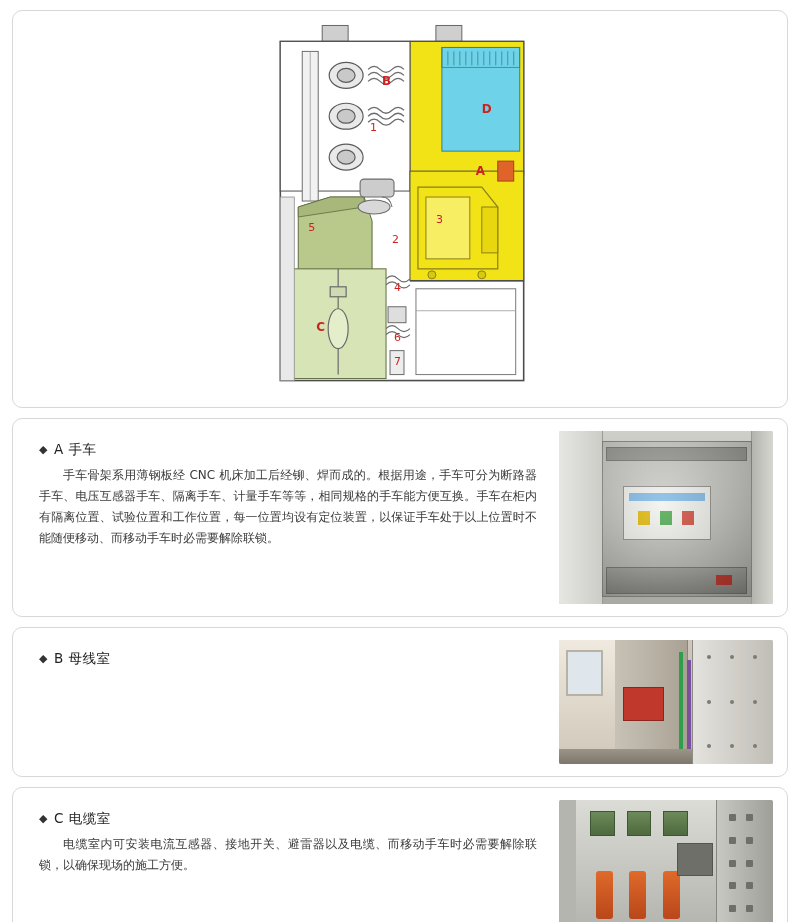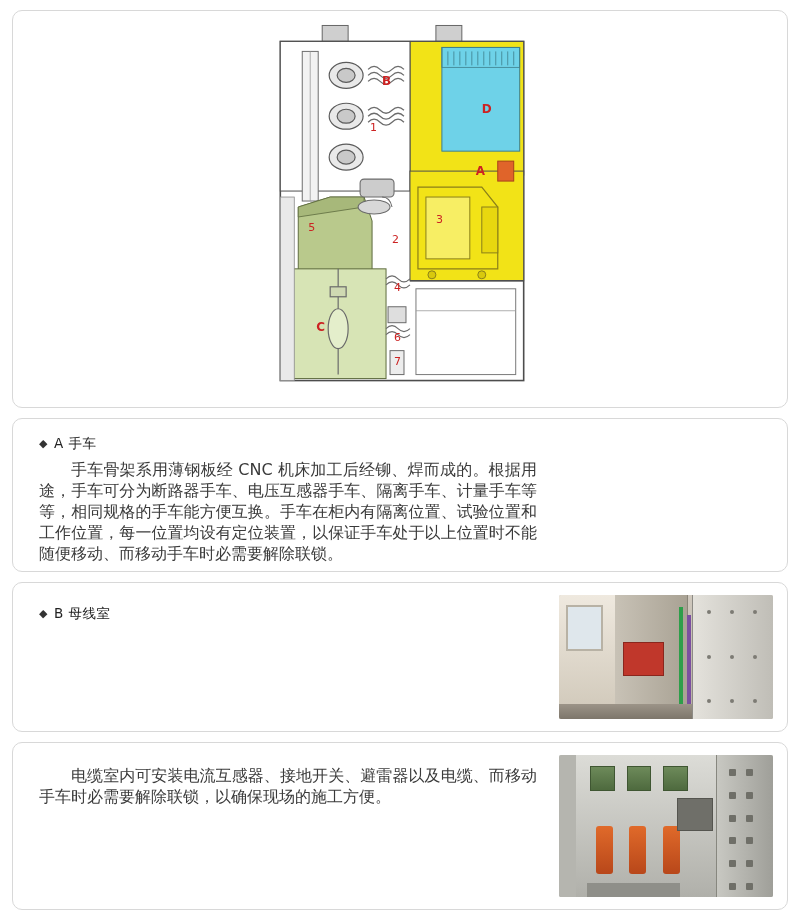--- a/index.html
+++ b/index.html
@@ -42,21 +42,21 @@
     width: 100%; height: 100%;
   }
 
   
   .card-section {
     margin-bottom: 10px;
     display: flex;
     flex-direction: row;
     align-items: stretch;
   }
-  .sec-a { height: 154px; align-items: center; }
+  .sec-a { height: 199px; }
   .sec-b { height: 150px; }
   .sec-c { height: 168px; }
 
   .sec-text {
     flex: 1 1 auto;
     padding: 22px 14px 14px 26px;
     box-sizing: border-box;
   }
   .sec-title {
     font-size: 13.5px;
@@ -65,21 +65,21 @@
     letter-spacing: .5px;
   }
   .sec-title .dia {
     color: #333333;
     font-size: 11px;
     margin-right: 6px;
     position: relative;
     top: -1px;
   }
   .sec-body {
-    font-size: 16px;
+    font-size: 12px;
     line-height: 21px;
     color: #3a3a3a;
     text-align: justify;
     text-indent: 2em;
   }
 
   .sec-photo {
     flex: 0 0 auto;
     width: 212px;
     margin: 12px 14px 12px 8px;
@@ -409,20 +409,23 @@
           <div class="dot" style="left:46%;top:84%"></div>
           <div class="dot" style="left:74%;top:84%"></div>
         </div>
         <div class="floor"></div>
       </div>
     </div>
   </div>
 
   <div class="card card-section sec-c">
     <div class="sec-text">
+      <div class="sec-title">
+        <span class="dia">◆</span><span>C 电缆室</span>
+      </div>
       <div class="sec-body">电缆室内可安装电流互感器、接地开关、避雷器以及电缆、而移动手车时必需要解除联锁，以确保现场的施工方便。</div>
     </div>
     <div class="sec-photo">
       <div class="photoC">
         <div class="frameL"></div>
         <div class="bay">
           <div class="ct ct1"></div>
           <div class="ct ct2"></div>
           <div class="ct ct3"></div>
           <div class="bush b1"></div>

